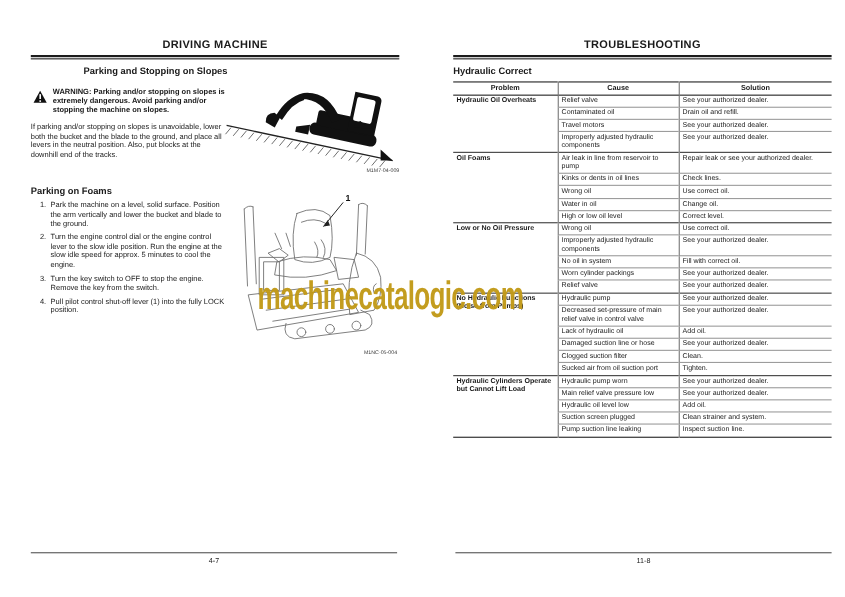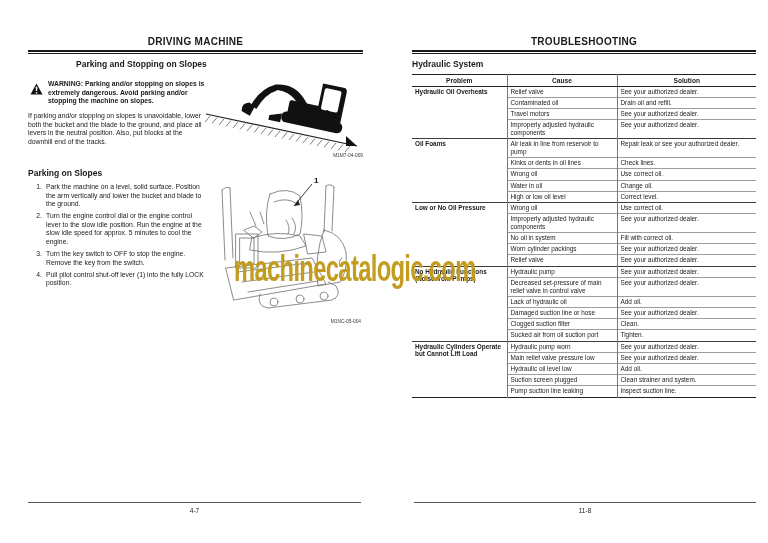--- a/index.html
+++ b/index.html
@@ -128,21 +128,21 @@
 
         <path d="M -6 -16 Q -22 -40 -44 -33 L -46 -27 Q -26 -32 -13 -12 Z"></path>
         <path d="M -44 -33 Q -58 -26 -64 -8 L -58 -5 Q -52 -22 -42 -27 Z"></path>
         <path d="M -66 -10 q -8 2 -6 10 l 9 3 3 -10 z"></path>
       </g>
 
       <polygon points="146,68 157,78 146,78" fill="#111"></polygon>
     </svg>
     <div id="lp-fig1-caption">M1M7-04-009</div>
 
-    <div class="sec-title" id="lp-sec2-title">Parking on Slopes</div>
+    <div class="sec-title" id="lp-sec2-title">Parking on Foams</div>
 
     <ol id="parking-steps">
         <li>
           <span class="num">1.</span>
           <span class="step-text">Park the machine on a level, solid surface. Position the arm vertically and lower the bucket and blade to the ground.</span>
         </li>
         <li>
           <span class="num">2.</span>
           <span class="step-text">Turn the engine control dial or the engine control lever to the slow idle position. Run the engine at the slow idle speed for approx. 5 minutes to cool the engine.</span>
         </li>
@@ -202,21 +202,21 @@
         <text x="106" y="11" font-size="8" font-weight="bold" fill="#111">1</text>
       </g>
     </svg>
     <div id="lp-fig2-caption">M1NC-05-004</div>
   </div>
 
   <div class="page" id="right-page">
     <div class="page-header">TROUBLESHOOTING</div>
     <div class="header-rule"></div>
 
-    <div class="sec-title" id="rp-sec-title">Hydraulic System</div>
+    <div class="sec-title" id="rp-sec-title">Hydraulic Correct</div>
 
     <table id="trouble-table">
       <colgroup>
           <col style="width:95px">
           <col style="width:110px">
           <col style="width:139px">
         </colgroup>
       <thead>
         <tr>
           <th>Problem</th>

